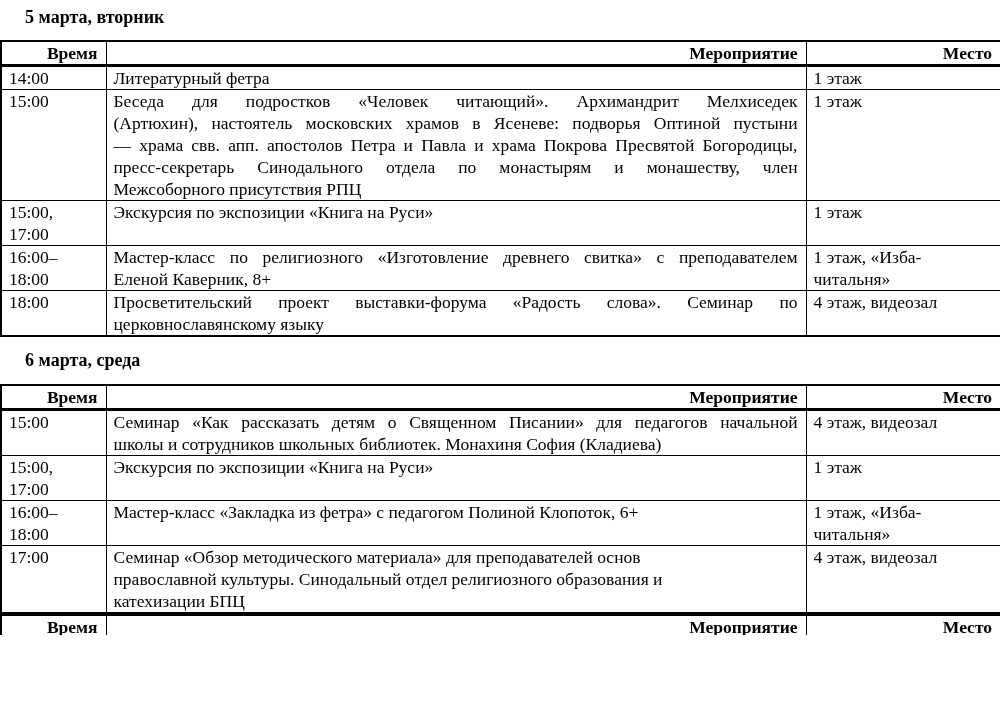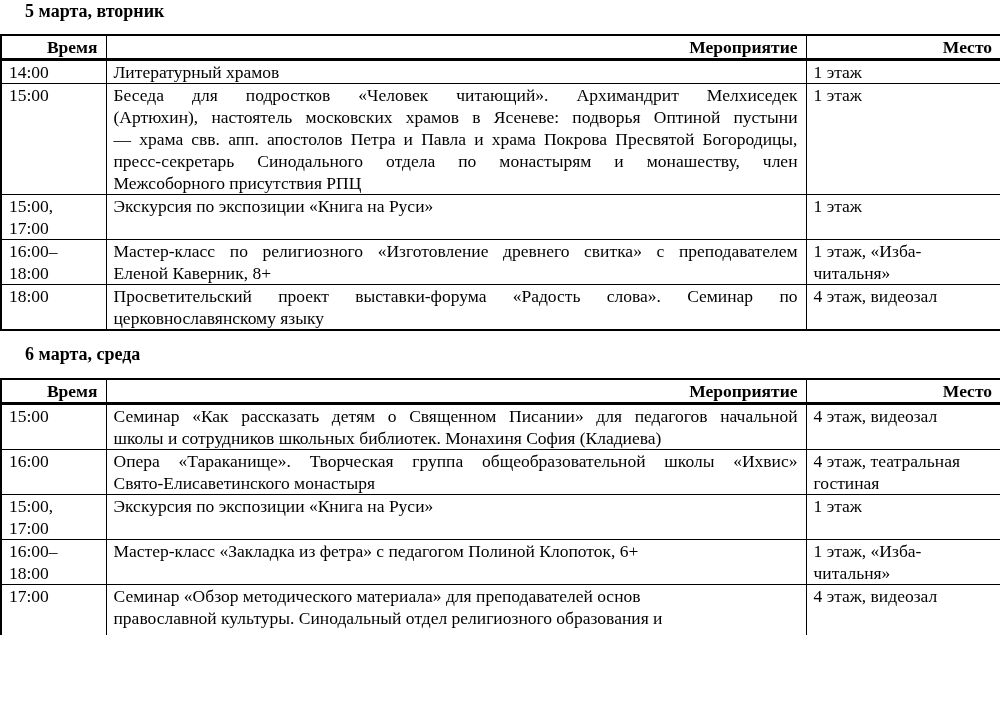--- a/index.html
+++ b/index.html
@@ -6,20 +6,21 @@
   html, body { background: #ffffff; }
   .page {
     width: 1000px;
     height: 635px;
     overflow: hidden;
     background: #ffffff;
     color: #000000;
     font-family: "Liberation Serif", serif;
     font-size: 17.5px;
     line-height: 22px;
+    padding-top: 6px;
   }
   .heading {
     font-size: 18px;
     line-height: 22px;
     font-weight: bold;
     padding-left: 25px;
   }
   .h-first { margin: 0 0 12px 0; }
   .h-next  { margin: 12px 0 13px 0; }
   table.schedule {
@@ -61,21 +62,21 @@
       <tr>
         <th>Время</th>
         <th>Мероприятие</th>
         <th>Место</th>
       </tr>
     </thead>
     <tbody>
       <tr>
         <td class="time">14:00</td>
         <td class="event">
-            <div class="line">Литературный храмов</div>
+            <div class="line">Литературный фетра</div>
           </td>
         <td class="place">1 этаж</td>
       </tr>
       <tr>
         <td class="time">15:00</td>
         <td class="event">
             <div class="line">Беседа для подростков «Человек читающий». Архимандрит Мелхиседек</div>
             <div class="line">(Артюхин), настоятель московских храмов в Ясеневе: подворья Оптиной пустыни</div>
             <div class="line">— храма свв. апп. апостолов Петра и Павла и храма Покрова Пресвятой Богородицы,</div>
             <div class="line">пресс-секретарь Синодального отдела по монастырям и монашеству, член</div>
@@ -129,28 +130,20 @@
     <tbody>
       <tr>
         <td class="time">15:00</td>
         <td class="event">
             <div class="line">Семинар «Как рассказать детям о Священном Писании» для педагогов начальной</div>
             <div class="line">школы и сотрудников школьных библиотек. Монахиня София (Кладиева)</div>
           </td>
         <td class="place">4 этаж, видеозал</td>
       </tr>
       <tr>
-        <td class="time">16:00</td>
-        <td class="event">
-            <div class="line">Опера «Тараканище». Творческая группа общеобразовательной школы «Ихвис»</div>
-            <div class="line">Свято-Елисаветинского монастыря</div>
-          </td>
-        <td class="place">4 этаж, театральная гостиная</td>
-      </tr>
-      <tr>
         <td class="time">15:00,
 17:00</td>
         <td class="event">
             <div class="line">Экскурсия по экспозиции «Книга на Руси»</div>
           </td>
         <td class="place">1 этаж</td>
       </tr>
       <tr>
         <td class="time">16:00–
 18:00</td>

